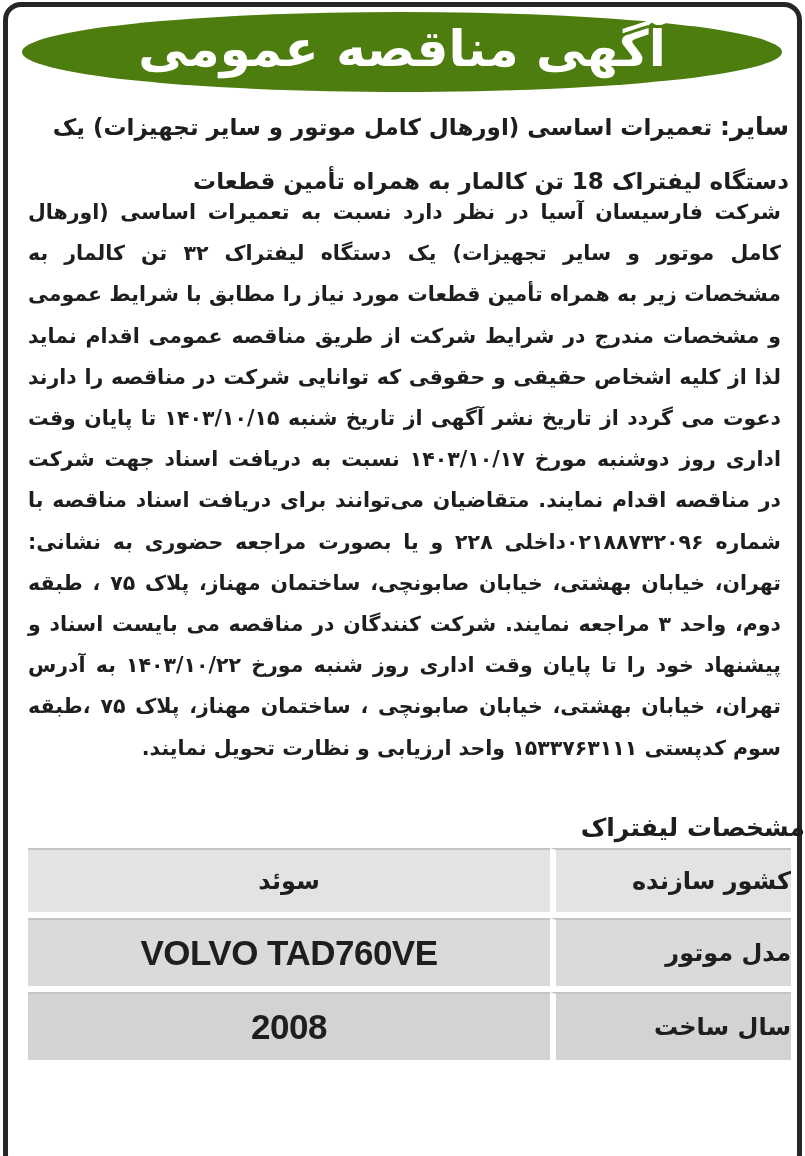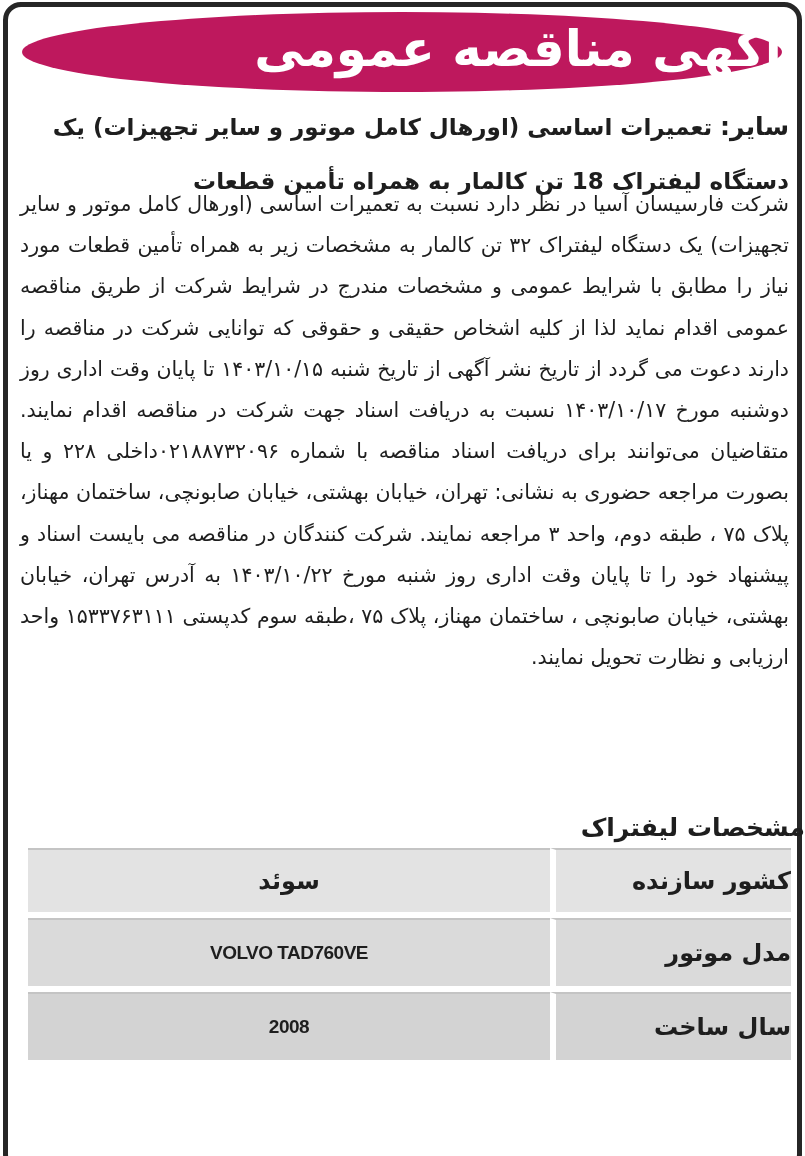--- a/index.html
+++ b/index.html
@@ -24,25 +24,25 @@
       border: 5px solid #262626;
       border-radius: 18px;
       box-sizing: content-box;
     }
     .banner {
       position: absolute;
       left: 22px;
       top: 12px;
       width: 760px;
       height: 80px;
-      background: #be185d;
+      background: #4d7c0f;
       border-radius: 50%;
       display: flex;
       align-items: center;
-      justify-content: flex-end;
+      justify-content: center;
     }
     .banner-title {
       color: #ffffff;
       font-family: "DejaVu Sans", sans-serif;
       font-weight: bold;
       font-size: 50px;
       line-height: 1;
       direction: rtl;
       margin-top: -6px;
       letter-spacing: 0;
@@ -68,21 +68,22 @@
       left: 20px;
       top: 184px;
       direction: rtl;
       text-align: justify;
       text-align-last: right;
       font-size: 20.5px;
       line-height: 41.2px;
       color: #1e1e1e;
     }
     .body-text p {
-      margin: 0;
+      margin: 8px;
+      font-weight: bold;
     }
     .spec-heading {
       position: absolute;
       left: 0;
       right: 0;
       top: 808px;
       text-align: right;
       direction: rtl;
       font-weight: bold;
       font-size: 25px;
@@ -110,21 +111,21 @@
       width: 235px;
       text-align: right;
       font-size: 24px;
       border-left: 6px solid #ffffff;
     }
     .spec-table td.value {
       font-size: 24px;
     }
     .spec-table td.value.latin {
       font-family: "Liberation Sans", sans-serif;
-      font-size: 19px;
+      font-size: 35px;
       direction: ltr;
       letter-spacing: -0.5px;
     }
     .row-0 td { background: #e3e3e3; height: 62px; }
     .row-1 td { background: #dadada; height: 66px; }
     .row-2 td { background: #d3d3d3; height: 66px; }
     .row-3 td { background: #cbcbcb; height: 80px; }
     .row-3 td.value { line-height: 34px; }
   </style>
 </head>

